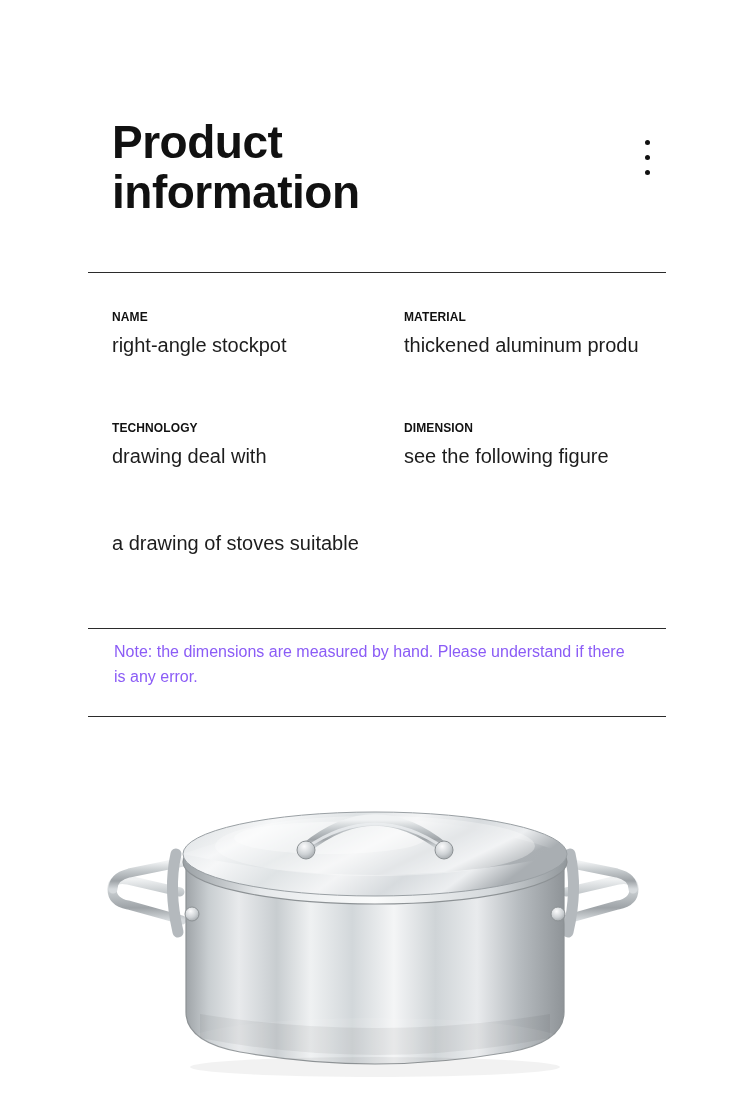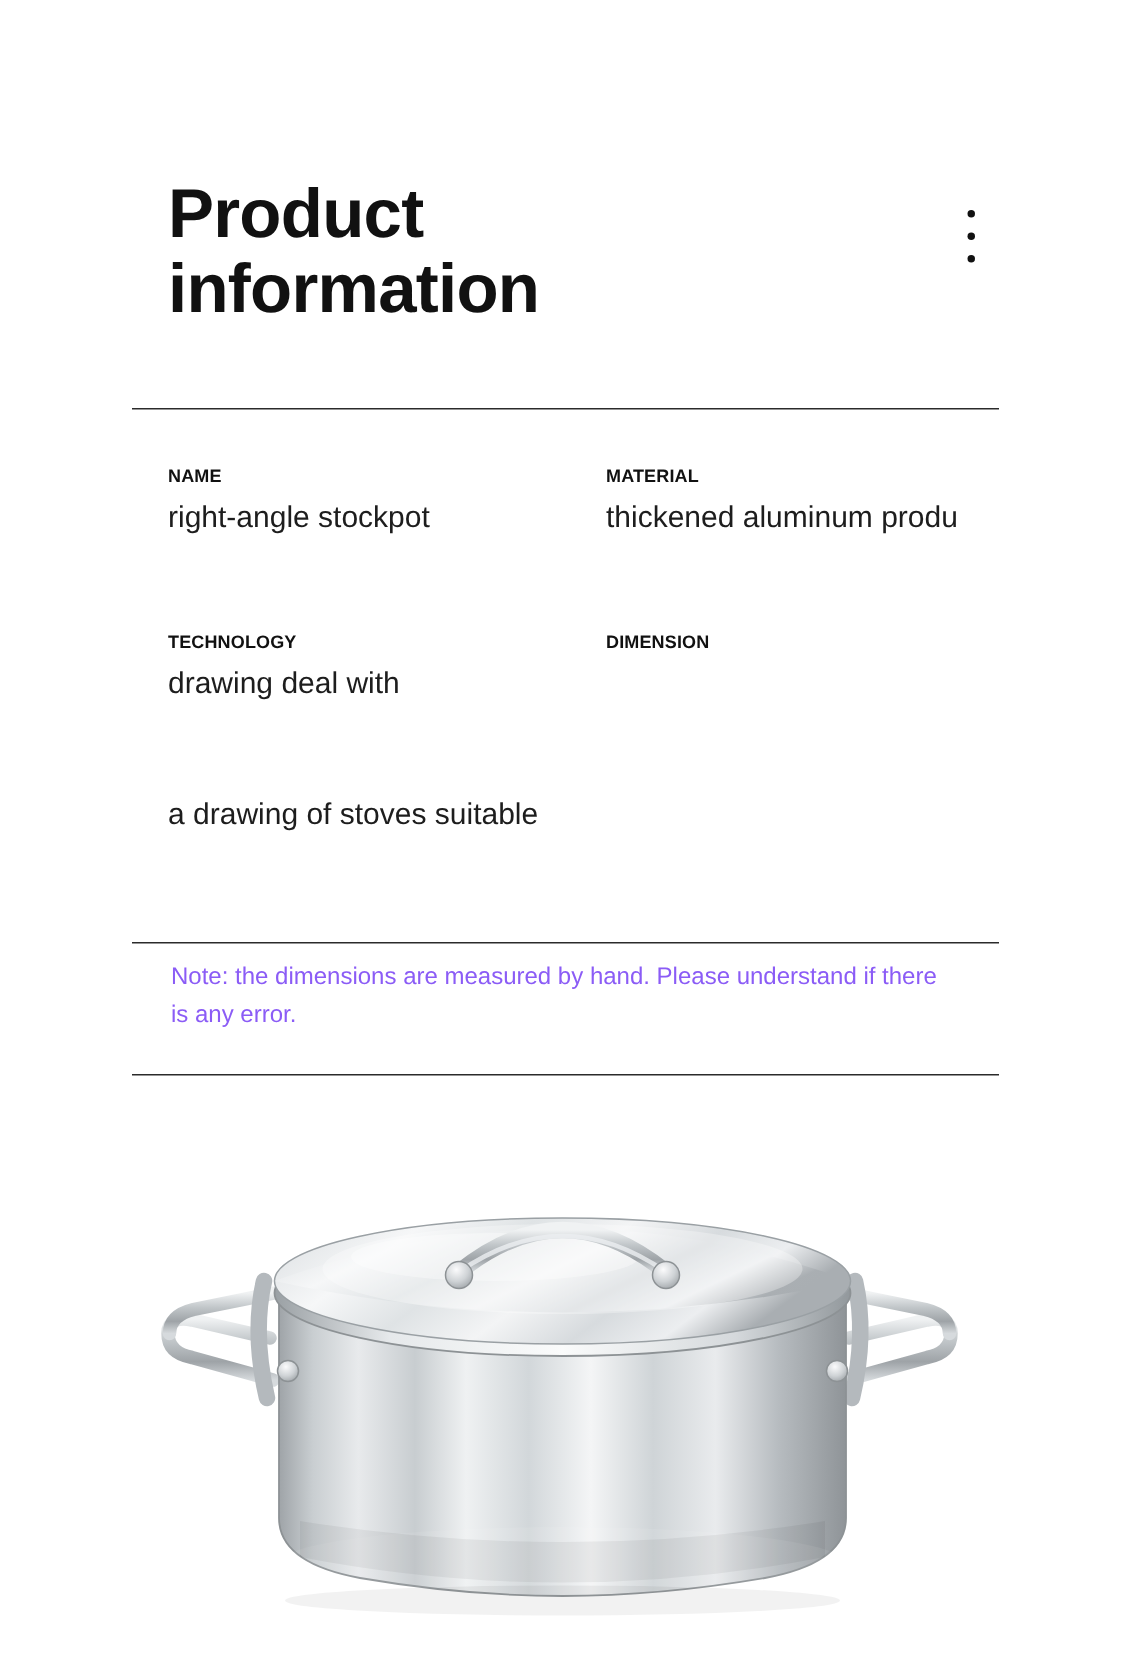--- a/index.html
+++ b/index.html
@@ -139,20 +139,21 @@
     <div>
       <p class="spec-label">MATERIAL</p>
       <p class="spec-value">thickened aluminum produ</p>
     </div>
     <div>
       <p class="spec-label">TECHNOLOGY</p>
       <p class="spec-value">drawing deal with</p>
     </div>
     <div>
       <p class="spec-label">DIMENSION</p>
+      <p class="spec-value">see the following figure</p>
     </div>
     <div>
       <p class="spec-value">a drawing of stoves suitable</p>
     </div>
   </div>
 
   <div class="rule rule-mid"></div>
 
   <div class="note">Note: the dimensions are measured by hand. Please understand if there is any error.</div>
 

